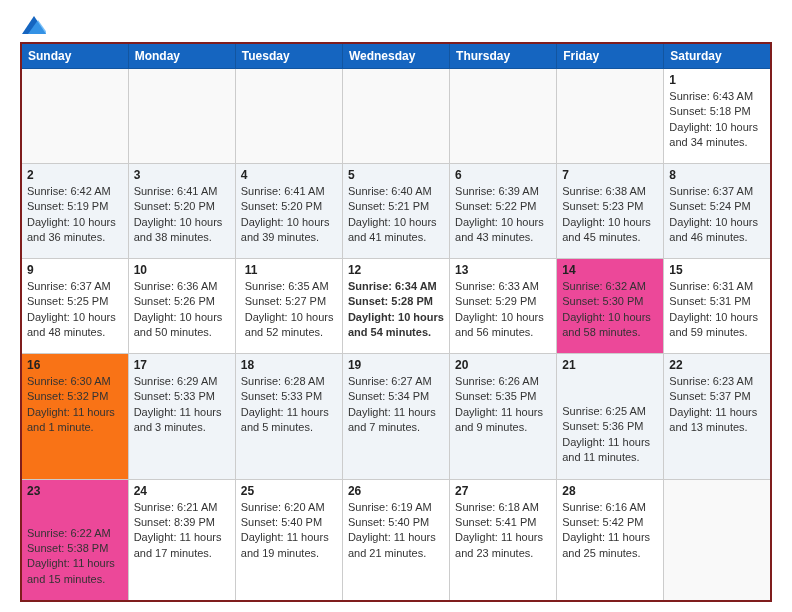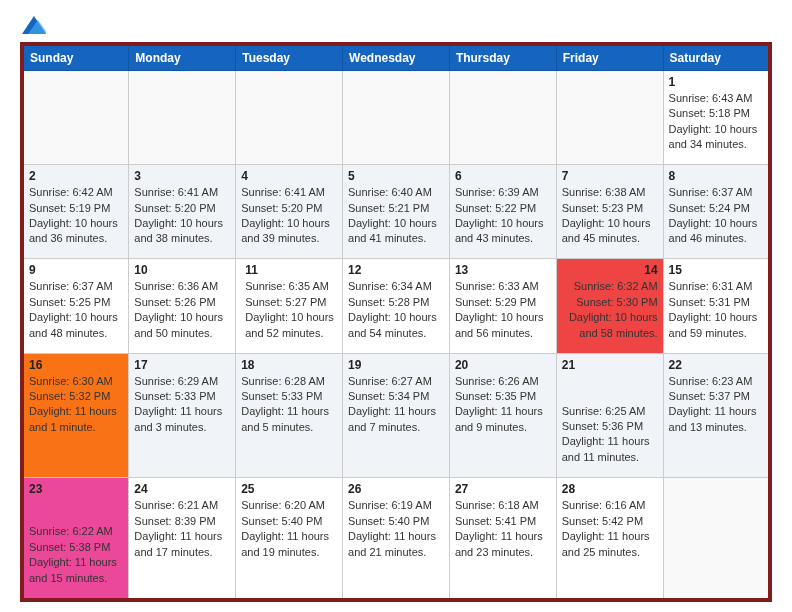--- a/index.html
+++ b/index.html
@@ -42,21 +42,21 @@
       line-height: 1.1;
     }
     .location {
       font-size: 15px;
       color: #444;
     }
     .calendar {
       width: 100%;
       flex: 1;
       border-collapse: collapse;
-      border: 4px solid #7f1d1d;
+      border: 2px solid #7f1d1d;
       table-layout: fixed;
     }
     .calendar th {
       background: #1565C0;
       color: #fff;
       font-size: 12px;
       font-weight: bold;
       text-align: left;
       padding: 5px 6px;
       border: 1px solid #1255a0;
@@ -210,33 +210,33 @@
           </td>
           <td style="background: rgb(255, 255, 255); padding-left: 9px;">
             <span class="day-number">11</span>
             <div class="day-info" style="white-space: pre-line;">Sunrise: 6:35 AM
 Sunset: 5:27 PM
 Daylight: 10 hours
 and 52 minutes.</div>
           </td>
           <td style="background: rgb(255, 255, 255);">
             <span class="day-number">12</span>
-            <div class="day-info" style="white-space: pre-line;">Sunrise: 6:34 AM
+            <div class="day-info" style="white-space: pre-line; font-weight: bold;">Sunrise: 6:34 AM
 Sunset: 5:28 PM
 Daylight: 10 hours
 and 54 minutes.</div>
           </td>
           <td style="background: rgb(255, 255, 255);">
             <span class="day-number">13</span>
             <div class="day-info" style="white-space: pre-line;">Sunrise: 6:33 AM
 Sunset: 5:29 PM
 Daylight: 10 hours
 and 56 minutes.</div>
           </td>
-          <td style="background: #ef4444; text-align: right;">
+          <td style="background: #ec4899;">
             <span class="day-number">14</span>
             <div class="day-info" style="white-space: pre-line;">Sunrise: 6:32 AM
 Sunset: 5:30 PM
 Daylight: 10 hours
 and 58 minutes.</div>
           </td>
           <td style="background: rgb(255, 255, 255);">
             <span class="day-number">15</span>
             <div class="day-info" style="white-space: pre-line;">Sunrise: 6:31 AM
 Sunset: 5:31 PM

